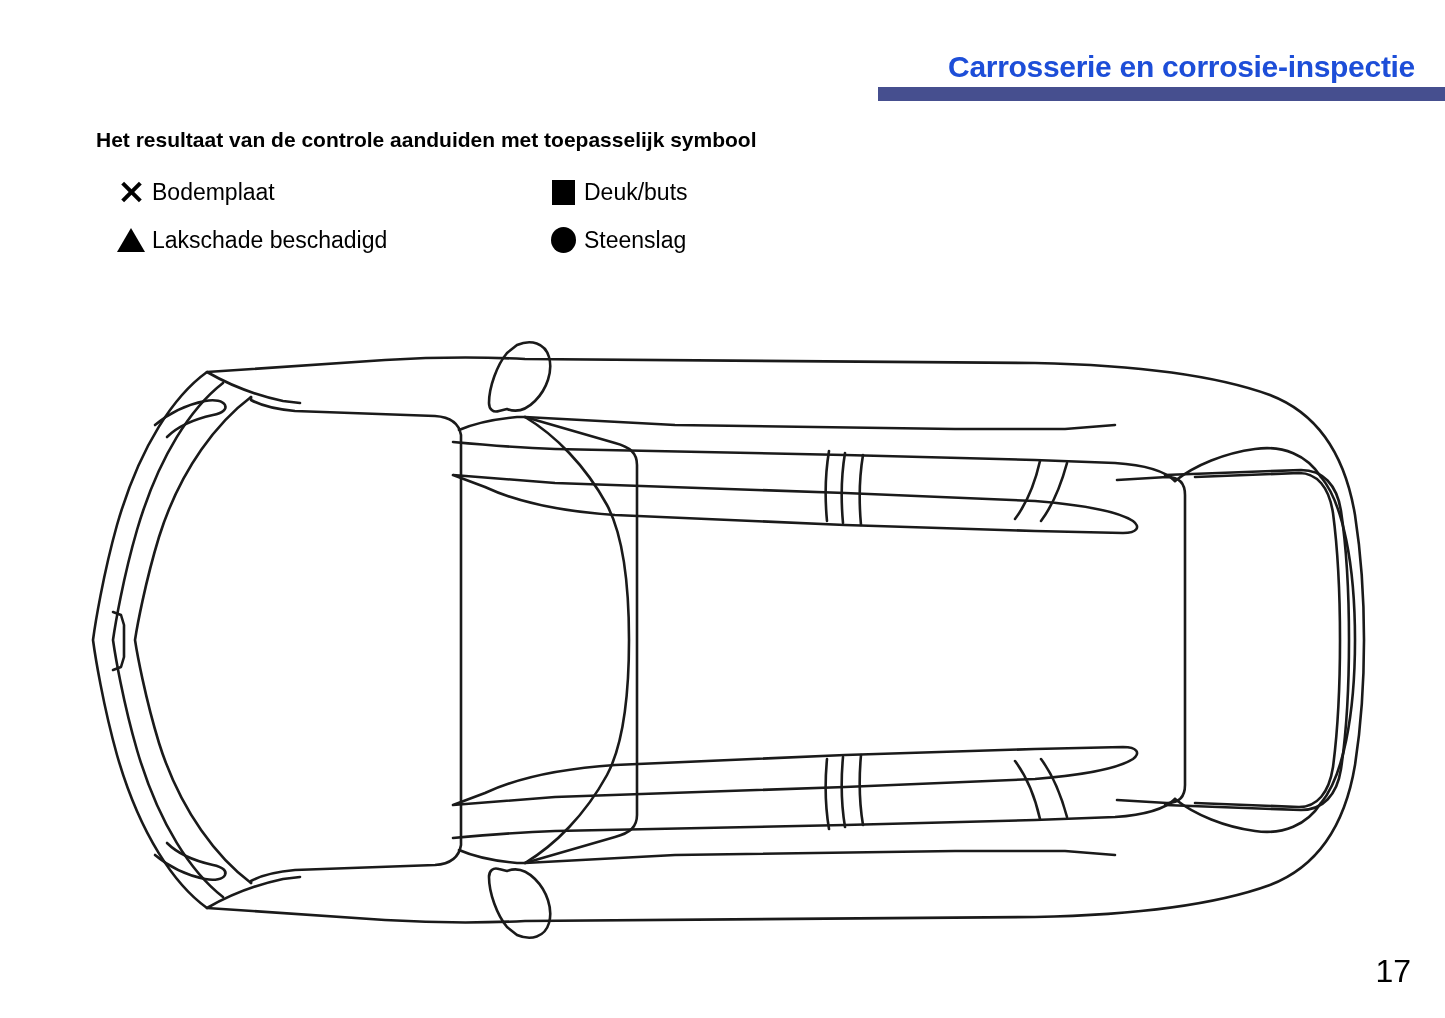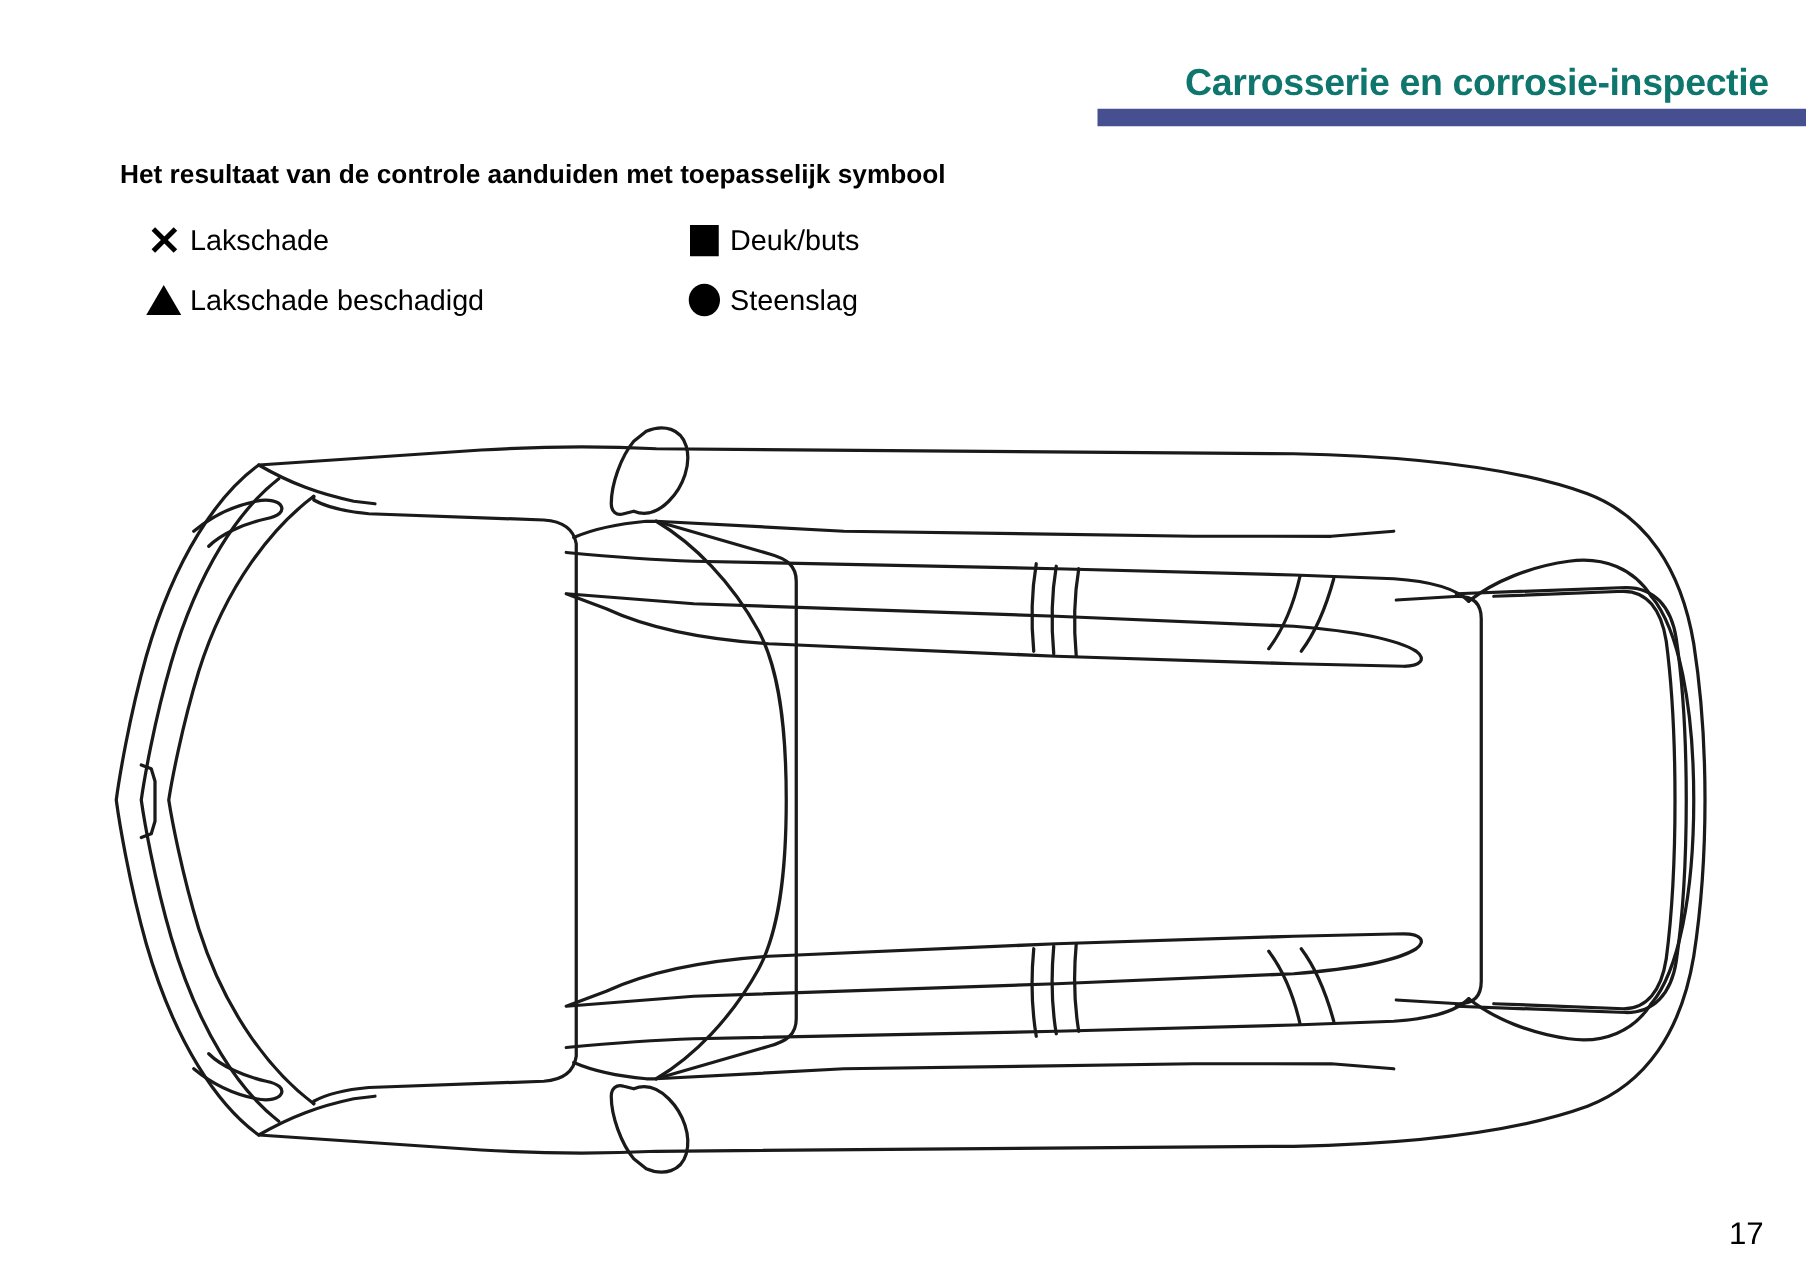--- a/index.html
+++ b/index.html
@@ -30,21 +30,21 @@
   }
   .header-title {
     position: absolute;
     right: 30px;
     top: 50px;
     font-size: 30px;
     font-weight: bold;
     letter-spacing: -0.3px;
     line-height: 34px;
     white-space: nowrap;
-    color: #0f766e;
+    color: #1d4ed8;
   }
   .header-rule {
     position: absolute;
     left: 878px;
     top: 87px;
     width: 567px;
     height: 14px;
     background: #464f8f;
   }
 
@@ -153,22 +153,22 @@
     stroke: #1a1a1a;
     stroke-width: 2.6;
     stroke-linejoin: round;
     stroke-linecap: round;
   }
 
   
   .page-number {
     position: absolute;
     right: 34px;
-    bottom: 16px;
-    font-size: 25px;
+    bottom: 32px;
+    font-size: 32px;
     line-height: 30px;
   }
 </style>
 </head>
 <body>
 
 <div class="page">
 
   <div class="header">
     <div class="header-title">Carrosserie en corrosie-inspectie</div>
@@ -178,21 +178,21 @@
   <div class="legend-heading">Het resultaat van de controle aanduiden met toepasselijk symbool</div>
 
   <div class="legend">
 
     <div class="legend-col left">
 
       <div class="legend-row">
         <span class="legend-symbol">
           <span class="sym-x"></span>
         </span>
-        <span class="legend-label">Lakschade</span>
+        <span class="legend-label">Bodemplaat</span>
       </div>
 
       <div class="legend-row">
         <span class="legend-symbol">
           <span class="sym-triangle"></span>
         </span>
         <span class="legend-label">Lakschade beschadigd</span>
       </div>
 
 

